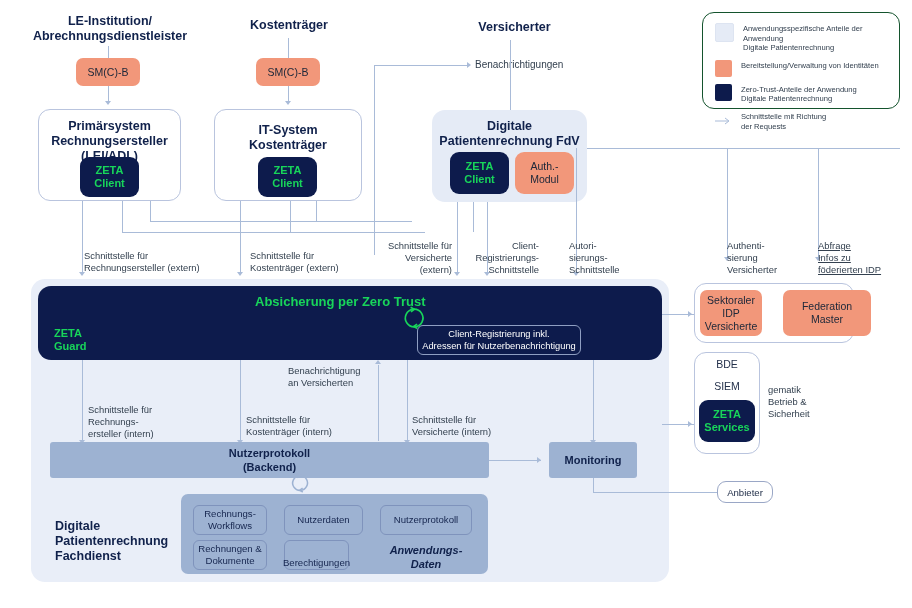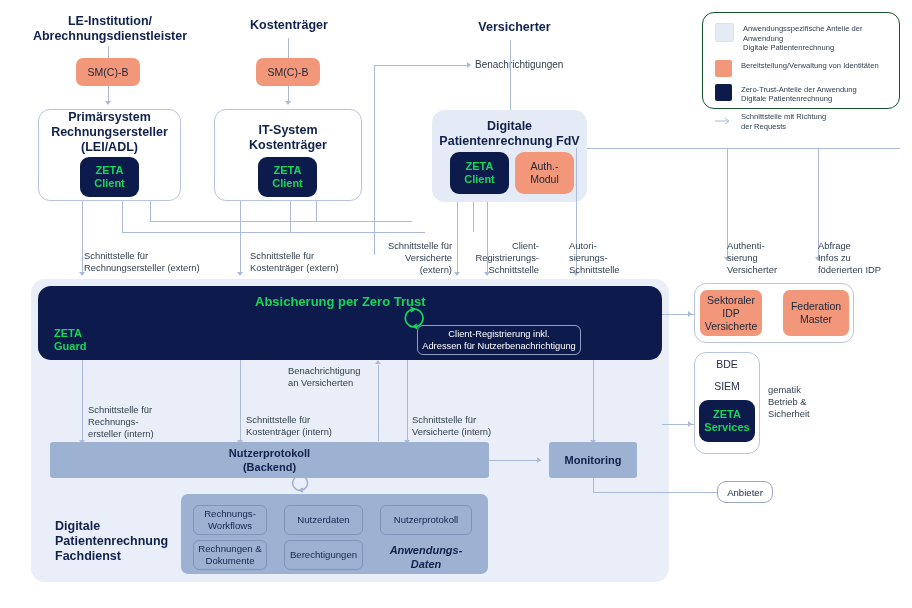--- a/index.html
+++ b/index.html
@@ -127,21 +127,21 @@
 
   <div class="abs chip-orange" style="left:76px;top:58px;width:64px;height:28px;">SM(C)-B</div>
   <div class="abs chip-orange" style="left:256px;top:58px;width:64px;height:28px;">SM(C)-B</div>
 
   <div class="ln lnv abs" style="left:108px;top:86px;height:16px;"></div>
   <div class="ar-d" style="left:104.8px;top:101px;"></div>
   <div class="ln lnv abs" style="left:288px;top:86px;height:16px;"></div>
   <div class="ar-d" style="left:284.8px;top:101px;"></div>
 
   <div class="abs outline" style="left:38px;top:109px;width:143px;height:92px;">
-    <div class="hdr" style="">
+    <div class="hdr" style="margin-top:9px;">
       <div>Primärsystem</div>
       <div>Rechnungsersteller</div>
       <div>(LEI/ADL)</div>
     </div>
   </div>
   <div class="abs chip-navy" style="left:80px;top:157px;width:59px;height:40px;">
     <div>
       <div>ZETA</div>
       <div>Client</div>
     </div>
@@ -229,21 +229,21 @@
   <div class="abs lbl" style="left:569px;top:240px;width:84px;">
     <div>Autori-</div>
     <div>sierungs-</div>
     <div>Schnittstelle</div>
   </div>
   <div class="abs lbl" style="left:727px;top:240px;width:84px;">
     <div>Authenti-</div>
     <div>sierung</div>
     <div>Versicherter</div>
   </div>
-  <div class="abs lbl" style="left:818px;top:240px;width:90px;">
+  <div class="abs lbl" style="left:818px;top:240px;width:90px;text-decoration:underline;">
     <div>Abfrage</div>
     <div>Infos zu</div>
     <div>föderierten IDP</div>
   </div>
 
   <div class="abs panel-pale" style="left:31px;top:279px;width:638px;height:303px;"></div>
 
   <div class="abs panel-navy" style="left:38px;top:286px;width:624px;height:74px;"></div>
   <div class="abs ztitle" style="left:255px;top:294px;">Absicherung per Zero Trust</div>
   <div class="abs zsub" style="left:54px;top:327px;">
@@ -340,37 +340,37 @@
   </div>
   <div class="abs chip-ghost" style="left:380px;top:505px;width:92px;height:30px;">
     <div>Nutzerprotokoll</div>
   </div>
   <div class="abs chip-ghost" style="left:193px;top:540px;width:74px;height:30px;">
     <div>
       <div>Rechnungen &amp;</div>
       <div>Dokumente</div>
     </div>
   </div>
-  <div class="abs chip-ghost" style="left:284px;top:540px;width:79px;height:30px;">
+  <div class="abs chip-ghost" style="left:284px;top:540px;width:65px;height:30px;align-items:flex-end;">
     <div>Berechtigungen</div>
   </div>
   <div class="abs hdr" style="left:380px;top:544px;width:92px;font-size:11px;line-height:13.5px;font-style:italic;">
     <div>Anwendungs-</div>
     <div>Daten</div>
   </div>
 
   <div class="abs outline" style="left:694px;top:283px;width:160px;height:60px;"></div>
   <div class="abs chip-orange" style="left:700px;top:290px;width:62px;height:46px;">
     <div>
       <div>Sektoraler</div>
       <div>IDP</div>
       <div>Versicherte</div>
     </div>
   </div>
-  <div class="abs chip-orange" style="left:783px;top:290px;width:66px;height:46px;">
+  <div class="abs chip-orange" style="left:783px;top:290px;width:88px;height:46px;">
     <div>
       <div>Federation</div>
       <div>Master</div>
     </div>
   </div>
 
   <div class="abs outline" style="left:694px;top:352px;width:66px;height:102px;"></div>
   <div class="abs stackword" style="left:694px;top:358px;width:66px;">BDE</div>
   <div class="abs stackword" style="left:694px;top:380px;width:66px;">SIEM</div>
   <div class="abs chip-navy" style="left:699px;top:400px;width:56px;height:42px;">

